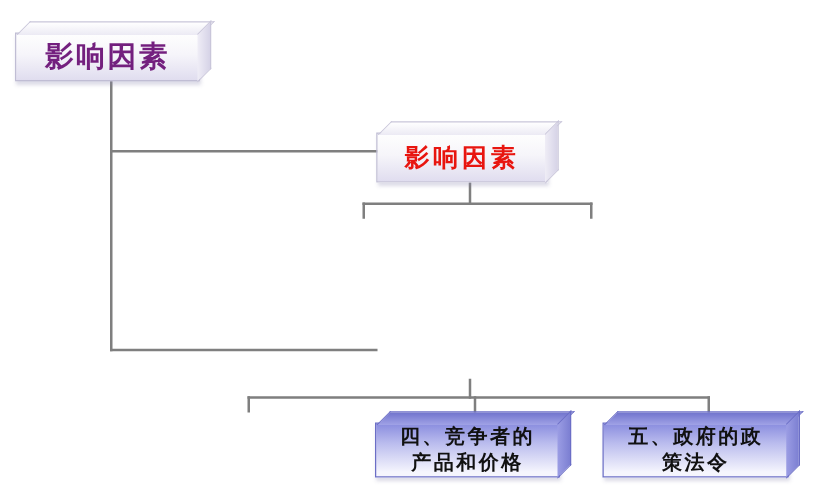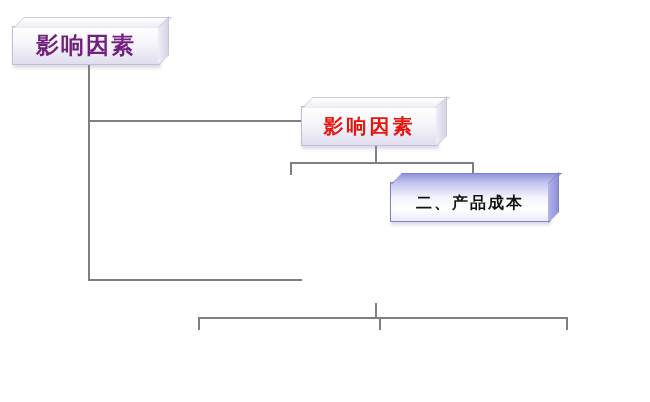--- a/index.html
+++ b/index.html
@@ -65,21 +65,24 @@
 
   <div class="node box-white" style="left:12px;top:26px;width:148px;height:39px">
     <span class="lbl lbl-purple">影响因素</span>
   </div>
 
   <div class="node box-white" style="left:301px;top:106px;width:137px;height:40px">
     <span class="lbl lbl-red">影响因素</span>
   </div>
 
 
-  <div class="node box-lav" style="left:390px;top:182px;width:160px;height:40px">
-    <span class="lbl lbl-black">二、产品成本</span>
-  </div>
 
 
 
+  <div class="node box-purple" style="left:300px;top:338px;width:148px;height:44px">
+    <span class="lbl lbl-black">四、竞争者的产品和价格</span>
+  </div>
 
+  <div class="node box-purple" style="left:482px;top:338px;width:149px;height:44px">
+    <span class="lbl lbl-black">五、政府的政策法令</span>
+  </div>
 
 </div>
 
 </body></html>

